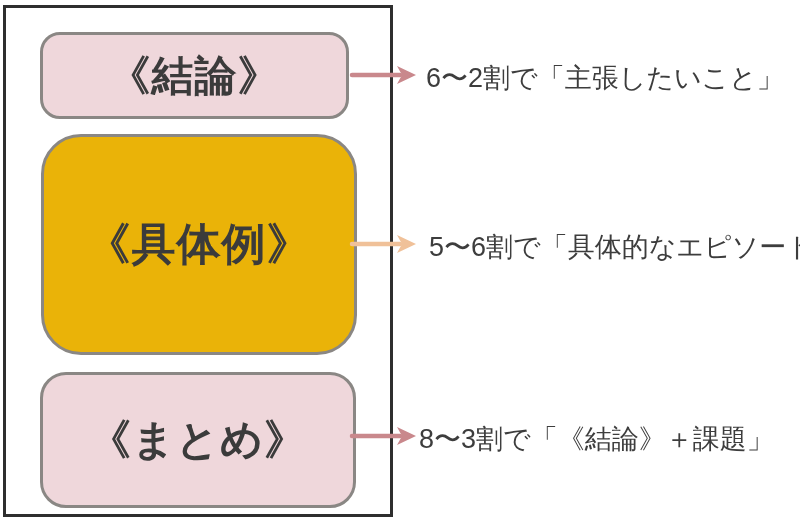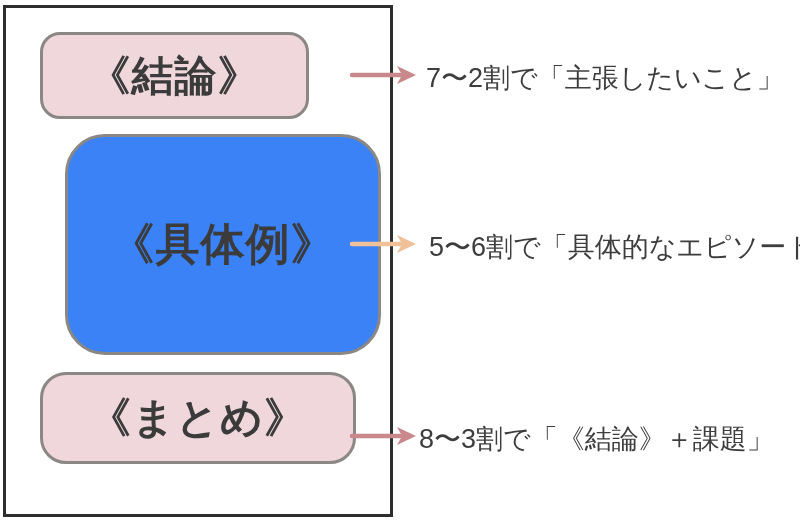--- a/index.html
+++ b/index.html
@@ -11,23 +11,23 @@
   .outer-rect {
     position: absolute; left: 3px; top: 5px; width: 390px; height: 512px;
     border: 3px solid #2e2e2e; background: #ffffff;
   }
 
   .node {
     position: absolute; display: flex; align-items: center; justify-content: center;
     border: 3px solid #8a8784; color: #3b3b3b;
     font-weight: bold; letter-spacing: 1px; text-align: center;
   }
-  .node-1 { left: 40px; top: 32px;  width: 269px; height: 87px;  border-radius: 20px; font-size: 42px; }
+  .node-1 { left: 40px; top: 32px;  width: 309px; height: 87px;  border-radius: 20px; font-size: 42px; }
   .node-2 { left: 41px; top: 134px; width: 316px; height: 221px; border-radius: 40px; font-size: 44px; }
-  .node-3 { left: 40px; top: 372px; width: 316px; height: 92px; border-radius: 26px; font-size: 42px; }
+  .node-3 { left: 40px; top: 372px; width: 316px; height: 136px; border-radius: 26px; font-size: 42px; }
 
   .arrow-svg { position: absolute; width: 68px; height: 22px; overflow: visible; }
   .arrow-1 { left: 350px; top: 64px; }
   .arrow-2 { left: 350px; top: 233px; }
   .arrow-3 { left: 350px; top: 425px; }
 
   .note {
     position: absolute; color: #3d3d3d; font-size: 27px; line-height: 32px;
     white-space: nowrap; letter-spacing: 0px;
   }
@@ -39,21 +39,21 @@
 <body>
 
 <div class="canvas">
 
   <div class="outer-rect"></div>
 
   <div class="node node-1" style="background: rgb(239, 215, 219);">
     <span>《結論》</span>
   </div>
 
-  <div class="node node-2" style="background: #3b82f6; margin-left: 24px;">
+  <div class="node node-2" style="background: #eab308;">
     <span>《具体例》</span>
   </div>
 
   <div class="node node-3" style="background: rgb(239, 215, 219);">
     <span>《まとめ》</span>
   </div>
 
   <svg class="arrow-svg arrow-1" viewBox="0 0 68 22">
     <line x1="2" y1="11" x2="50" y2="11" stroke-width="4.5" stroke-linecap="round" stroke="#c9888c"></line>
     <polygon points="47,2 66,11 47,20 52,11" fill="#c9888c"></polygon>
@@ -62,17 +62,17 @@
   <svg class="arrow-svg arrow-2" viewBox="0 0 68 22">
     <line x1="2" y1="11" x2="50" y2="11" stroke-width="4.5" stroke-linecap="round" stroke="#f0c199"></line>
     <polygon points="47,2 66,11 47,20 52,11" fill="#f0c199"></polygon>
   </svg>
 
   <svg class="arrow-svg arrow-3" viewBox="0 0 68 22">
     <line x1="2" y1="11" x2="50" y2="11" stroke-width="4.5" stroke-linecap="round" stroke="#c9888c"></line>
     <polygon points="47,2 66,11 47,20 52,11" fill="#c9888c"></polygon>
   </svg>
 
-  <div class="note note-1">7〜2割で「主張したいこと」</div>
+  <div class="note note-1">6〜2割で「主張したいこと」</div>
   <div class="note note-2">5〜6割で「具体的なエピソード」</div>
   <div class="note note-3">8〜3割で「《結論》＋課題」</div>
 
 </div>
 
 </body></html>

